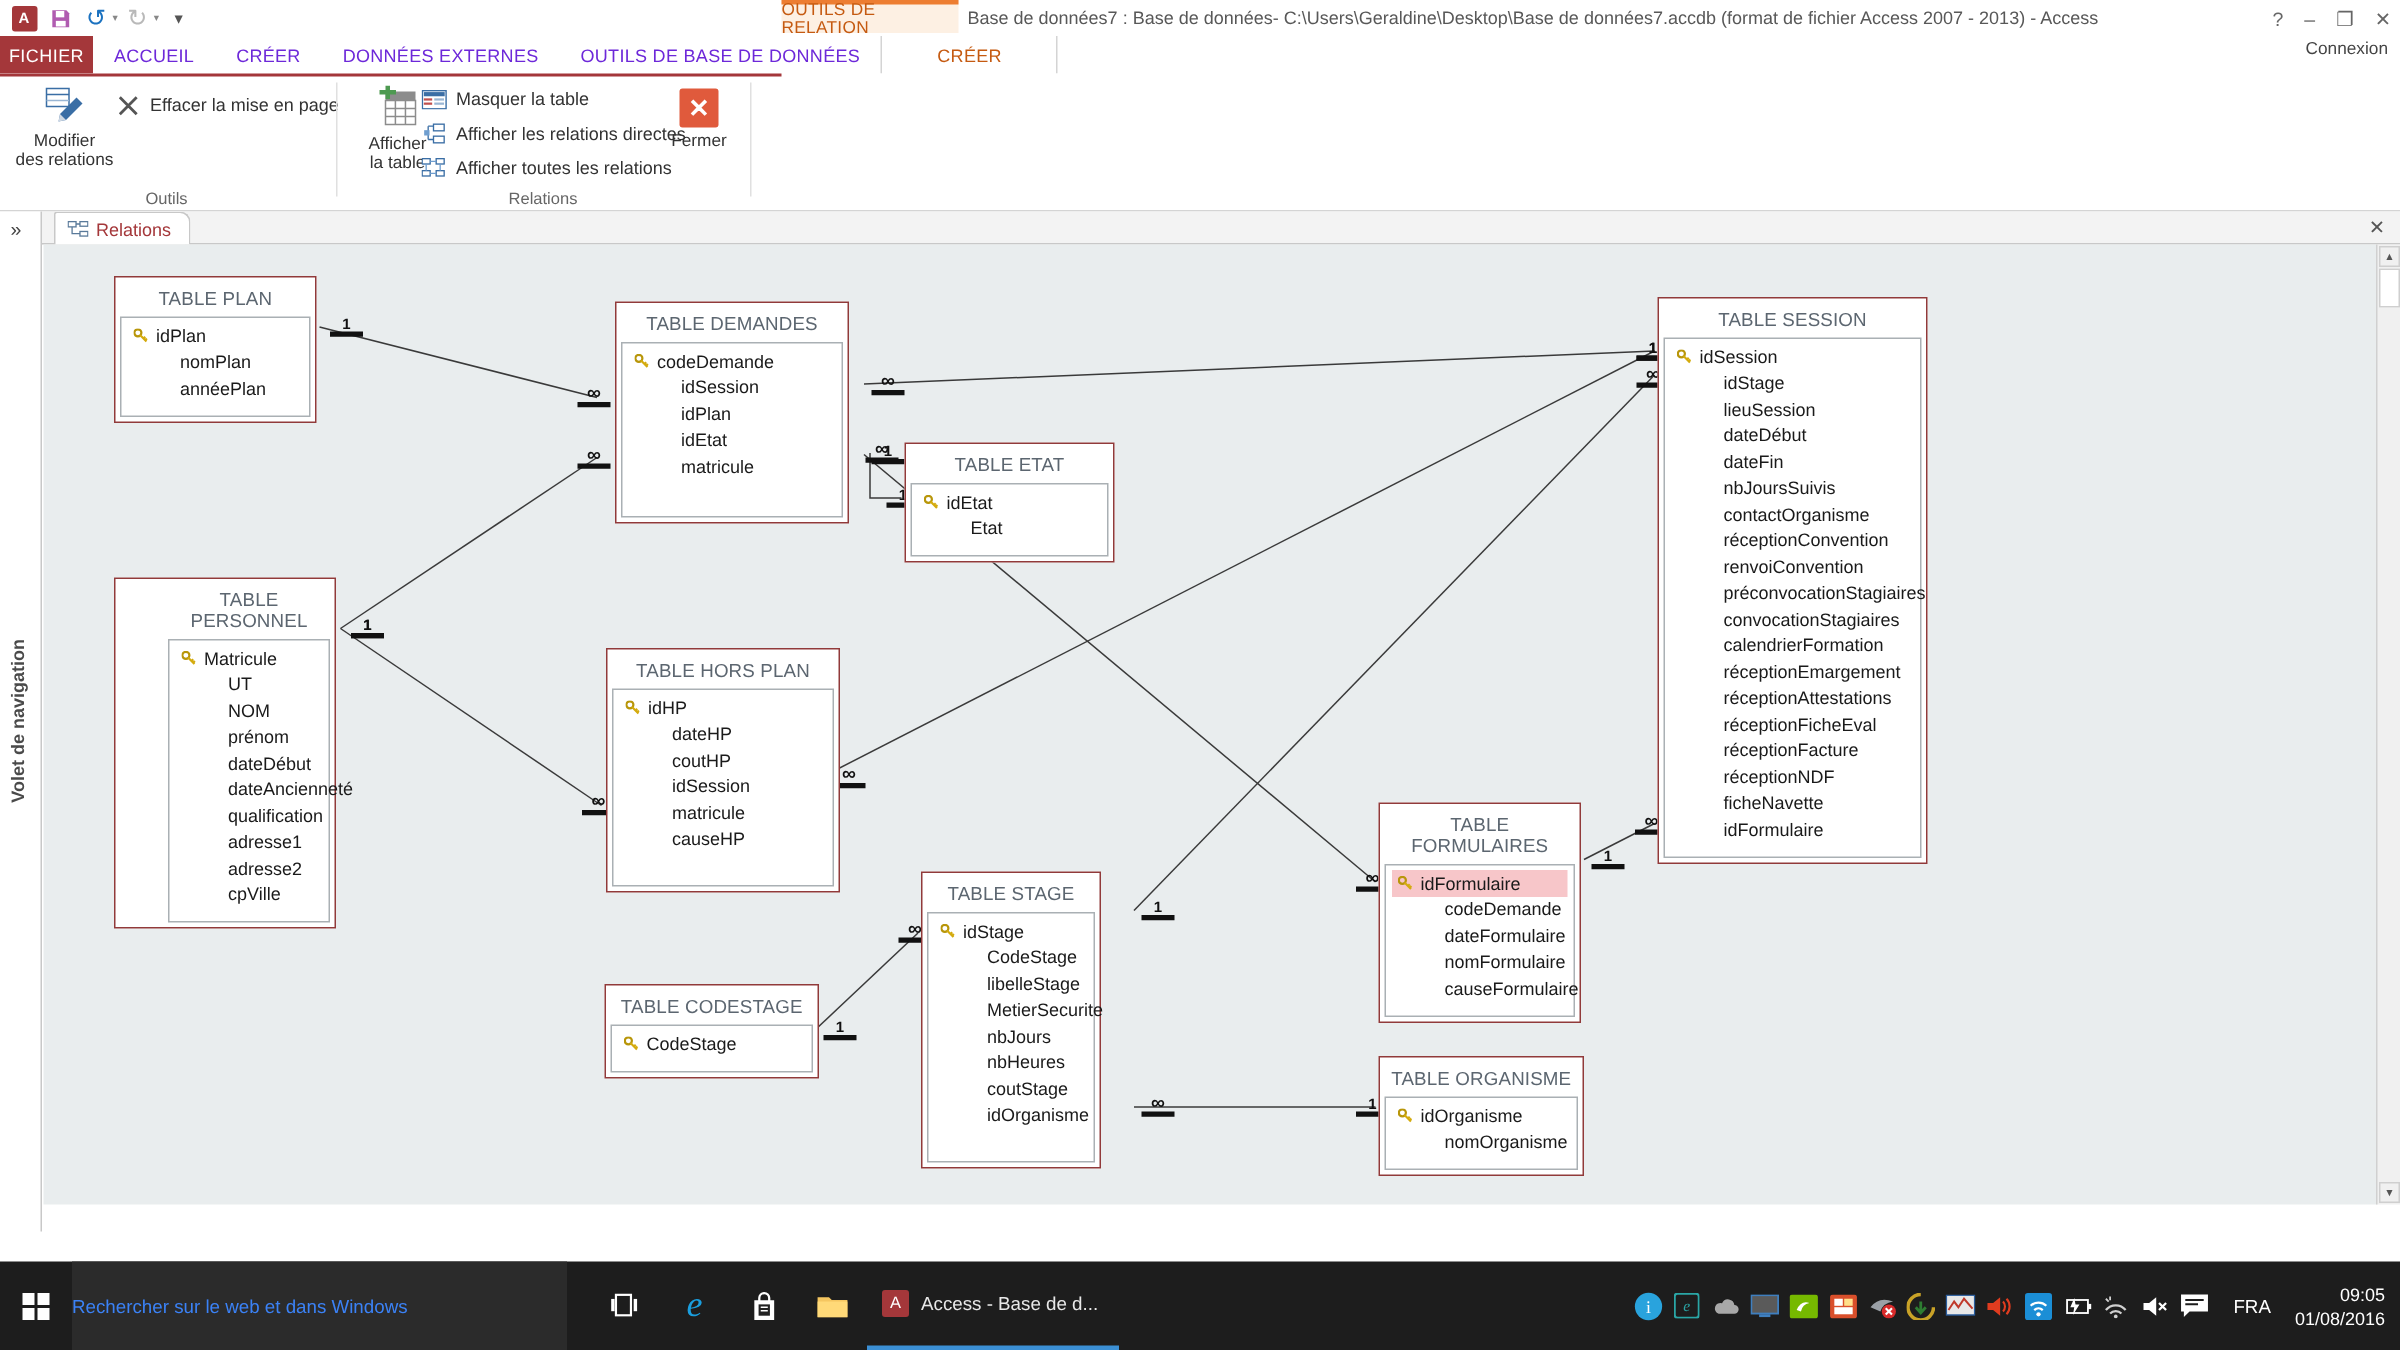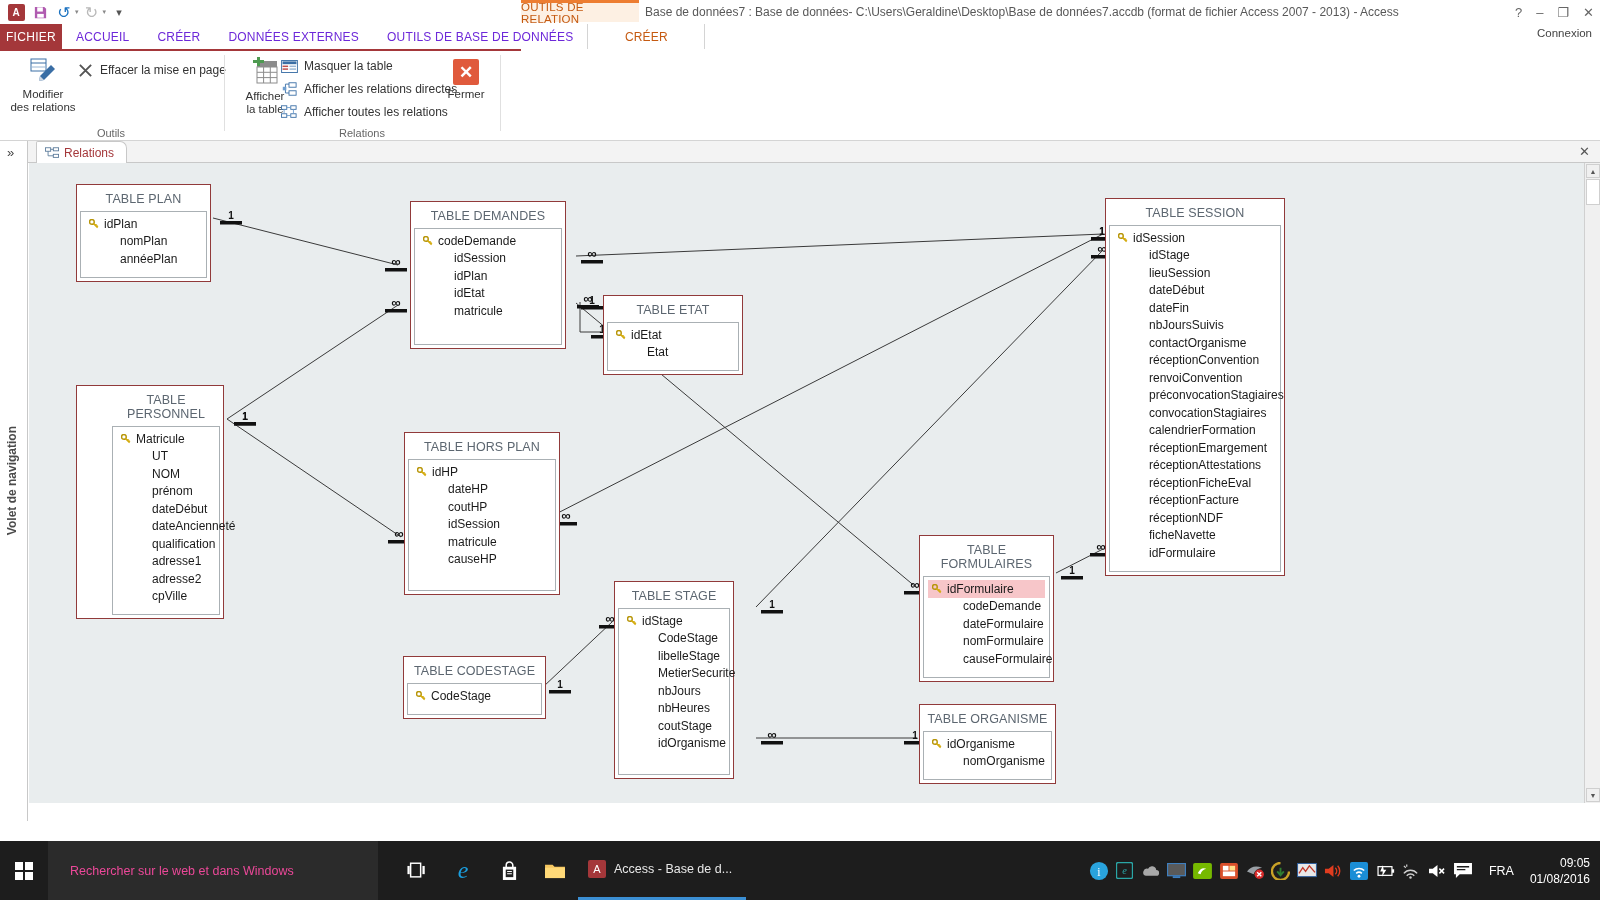--- a/index.html
+++ b/index.html
@@ -220,22 +220,22 @@
   .start-btn {
     width: 48px; height: 59px; display: flex; align-items: center; justify-content: center;
   }
   .win-logo {
     width: 18px; height: 18px;
     display: grid; grid-template-columns: 1fr 1fr; grid-template-rows: 1fr 1fr; gap: 2px;
   }
   .win-logo i { background: #fff; display: block; }
   .searchbox {
     width: 330px; height: 59px; background: #2b2b2b;
-    display: flex; align-items: center; padding-left: 22px;
-    font-size: 12.5px; color: #ec4899;
+    display: flex; align-items: center; 
+    font-size: 12.5px; color: #3b82f6;
   }
   .tb-icons { display: flex; align-items: center; gap: 0; margin-left: 16px; height: 59px; }
   .tb-item {
     width: 46px; height: 59px; display: flex; align-items: center; justify-content: center;
     font-size: 19px;
   }
   .tb-app-access {
     display: flex; align-items: center; gap: 8px; height: 59px;
     padding: 0 14px 0 10px; position: relative;
     border-bottom: 3px solid #3b8fd4;

